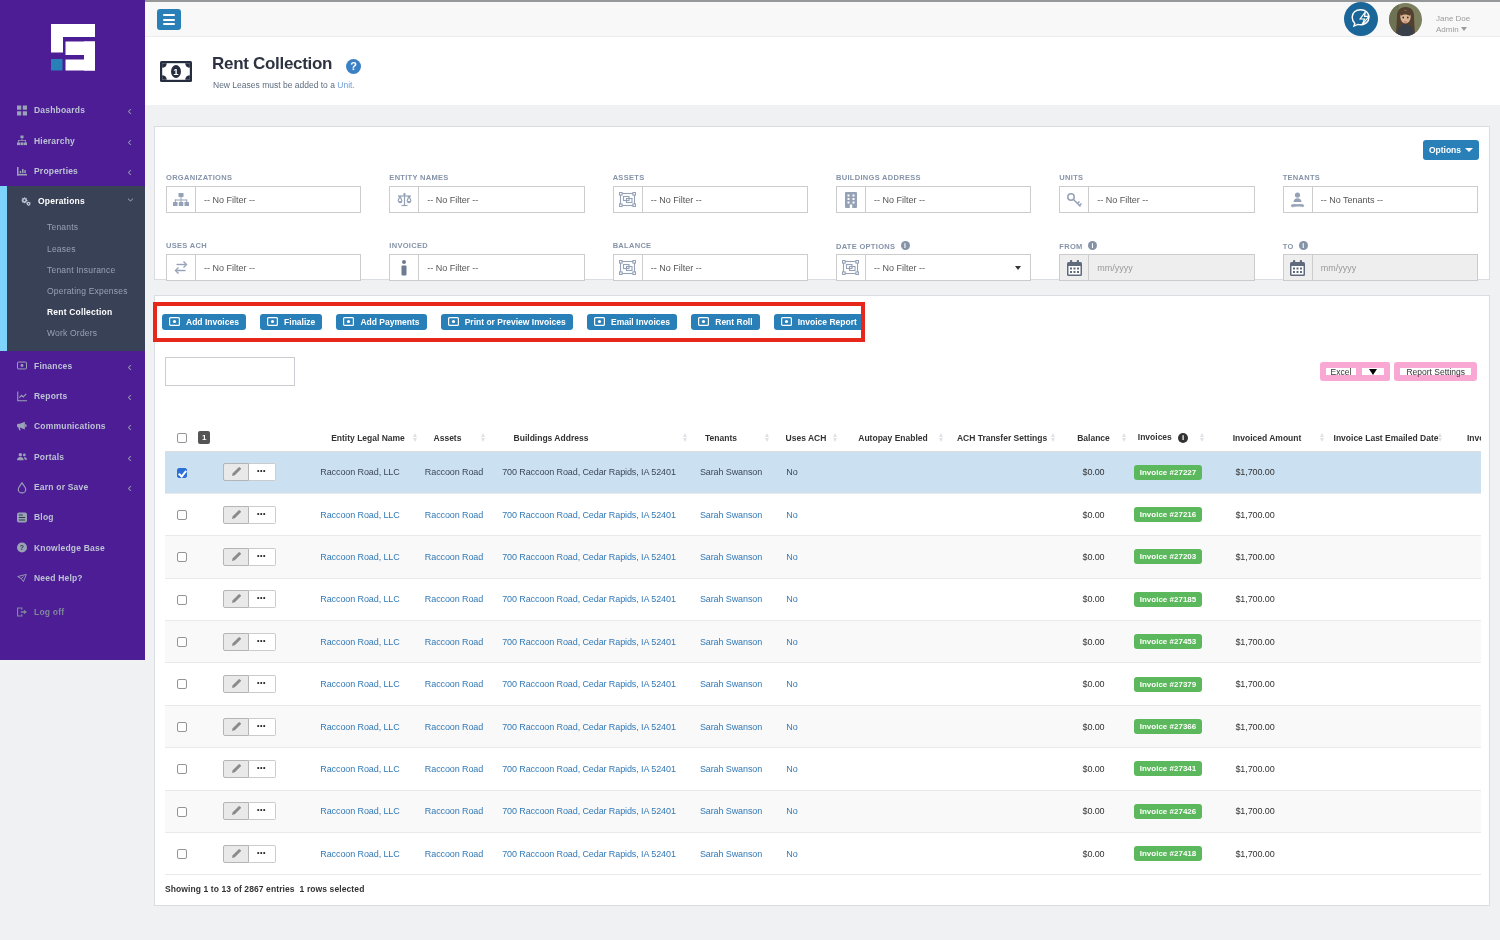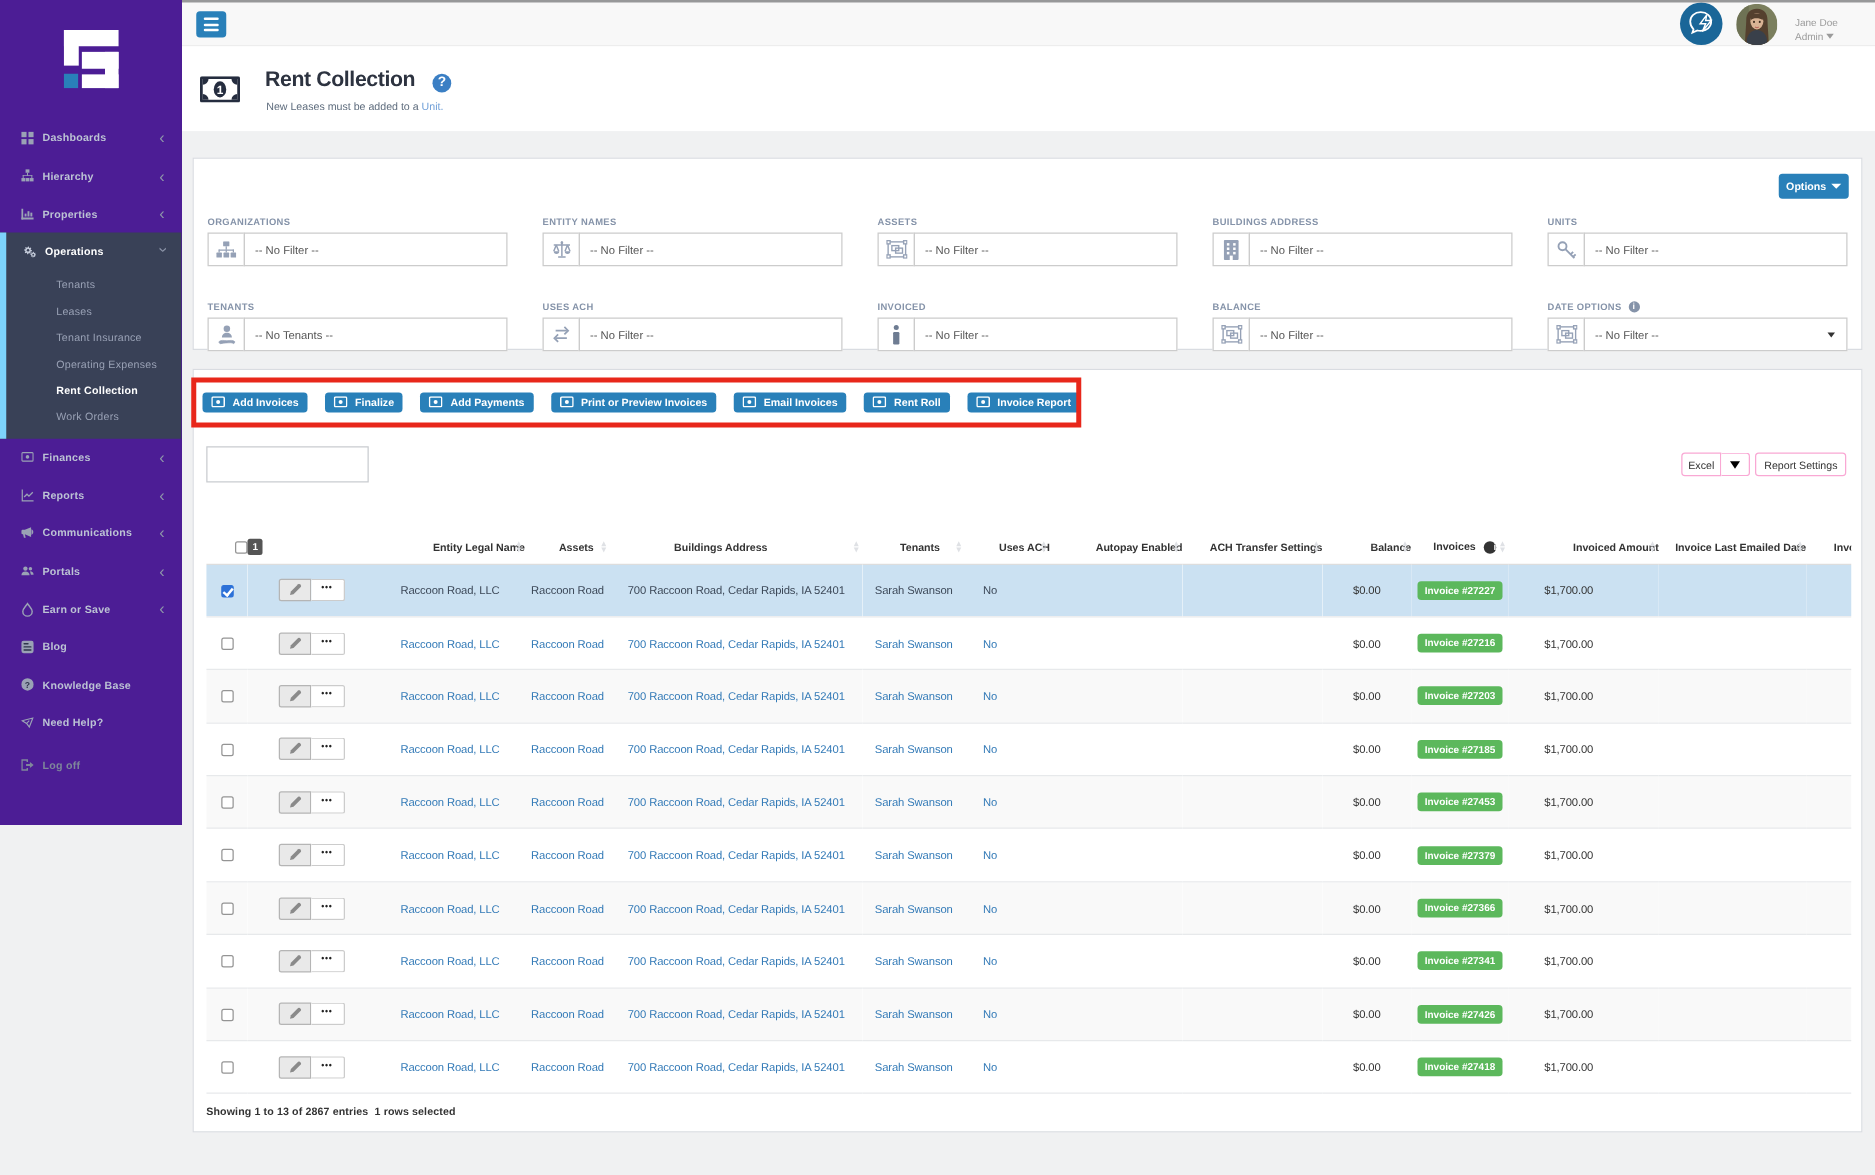--- a/index.html
+++ b/index.html
@@ -5,21 +5,21 @@
 * { margin:0; padding:0; box-sizing:border-box; }
 html,body { width:1500px; height:940px; overflow:hidden; font-family:"Liberation Sans", sans-serif; background:#f0f1f2; }
 
 .sidebar { position:fixed; left:0; top:0; width:145px; height:660px; background:#4c1d95; z-index:50; }
 .logo { position:absolute; left:51px; top:24px; }
 .nav { list-style:none; margin-top:95px; }
 .nav .item { height:30.35px; display:flex; align-items:center; padding-left:17px; color:#bcc3d4; font-size:8.5px; font-weight:700; letter-spacing:0.2px; position:relative; }
 .nav .item svg { margin-right:7px; flex:none; width:10px; }
 .chev { position:absolute; right:13px; top:50%; transform:translateY(-50%); color:#8d95a9; font-size:13px; font-weight:400; line-height:1; }
 .chev.down { transform:translateY(-60%) rotate(-90deg); }
-.opblock { background:#394157; border-left:5px solid #7dd3fc; }
+.opblock { background:#394157; border-left:7px solid #7dd3fc; }
 .opblock .item { padding-left:14px; color:#fff; }
 .sub { list-style:none; padding:1px 0 6px 0; }
 .sub li { height:21.2px; line-height:21.2px; padding-left:40px; color:#99a1b5; font-size:8.5px; letter-spacing:0.2px; }
 .sub li.active { color:#fff; font-weight:700; }
 .logoff { margin-top:4px; }
 .logoff .lbl { color:#7f879b; }
 
 .main { position:absolute; left:145px; top:0; width:1355px; height:940px; }
 .topline { position:absolute; left:0; top:0; width:100%; height:1.5px; background:#979899; z-index:60; }
 .topbar { position:absolute; left:0; top:0; width:100%; height:37px; background:#f8f8f8; border-bottom:1px solid #ededed; }
@@ -34,44 +34,44 @@
 .ph-title { position:absolute; left:67px; top:17px; font-size:17px; font-weight:700; color:#2d3340; letter-spacing:-0.3px; }
 .ph-help { position:absolute; left:201px; top:22px; width:15px; height:15px; border-radius:50%; background:#3b7fc4; color:#fff; font-size:11px; font-weight:700; text-align:center; line-height:15px; }
 .ph-sub { position:absolute; left:68px; top:43px; font-size:8.5px; color:#5e6c7d; }
 .ph-sub a { color:#6f9fd8; text-decoration:none; }
 
 .content { position:absolute; left:0; top:105px; width:100%; height:811px; background:#f0f1f2; }
 .card { position:absolute; background:#fff; border:1px solid #d9dce1; }
 .filtercard { left:9px; top:21px; width:1336px; height:154px; }
 .optrow { text-align:right; padding:12px 10px 0; height:32px; }
 .btn-blue { display:inline-flex; align-items:center; background:#2980b9; color:#fff; border:none; border-radius:3px; font-size:8.5px; font-weight:700; font-family:Liberation Sans, sans-serif; height:20px; padding:0 6px; }
-.fgrid { display:grid; grid-template-columns:repeat(5,1fr); column-gap:20px; row-gap:15px; padding:14px 11px 0;gap:28px; }
+.fgrid { display:grid; grid-template-columns:repeat(6,1fr); column-gap:20px; row-gap:15px; padding:14px 11px 0;gap:28px; }
 .fg label { display:block; font-size:7.5px; font-weight:700; color:#8593a9; letter-spacing:0.3px; height:13px; }
 .ig { display:flex; height:27px; }
 .ig .addon { width:30px; flex:none; border:1px solid #ccc; display:flex; align-items:center; justify-content:center; background:#fff; }
 .ig .inp { flex:1; border:1px solid #ccc; margin-left:-1px; display:flex; align-items:center; padding-left:8px; font-size:9px; color:#555; background:#fff; position:relative; }
 .ig .inp.dis { background:#eee; color:#999; }
 .caret-dn { position:absolute; right:9px; top:50%; margin-top:-2px; width:0; height:0; border-left:3.5px solid transparent; border-right:3.5px solid transparent; border-top:4.5px solid #333; }
 .info-i { display:inline-block; width:9px; height:9px; border-radius:50%; background:#8593a9; color:#fff; font-size:7px; line-height:9px; text-align:center; font-weight:700; margin-left:3px; vertical-align:1px; }
 
 .tablecard { left:9px; top:190px; width:1336px; height:611px; }
 .actions { padding:17.5px 0 0 7px; display:flex; gap:14.2px; }
 .act { display:inline-flex; align-items:center; background:#2980b9; color:#fff; border-radius:3px; font-size:8.5px; font-weight:700; height:16px; padding:0 7px; white-space:nowrap; }
 .act svg { margin-right:6px; }
 .redbox { position:absolute; left:-2px; top:6px; width:712px; height:40px; border:4px solid #e8271b; z-index:40; pointer-events:none; }
 .search { position:absolute; left:10px; top:61px; width:130px; height:29px; border:1px solid #c9ccd0; background:#fff; }
 .exgroup { position:absolute; right:12px; top:66px; display:flex; }
-.wbtn { height:19px; border:1px solid #f9a8d4; background:#fff; font-size:8.5px; color:#333; display:flex; align-items:center; padding:0 5px; }
+.wbtn { height:19px; border:6px solid #f9a8d4; background:#fff; font-size:8.5px; color:#333; display:flex; align-items:center; padding:0 5px; }
 .wbtn.b1 { border-radius:3px 0 0 3px; }
 .wbtn.b2 { border-radius:0 3px 3px 0; border-left:none; padding:0 7px; }
 .wbtn.b3 { border-radius:3px; margin-left:4px; padding:0 6px; }
 .tri { width:0; height:0; border-left:4px solid transparent; border-right:4px solid transparent; border-top:6px solid #000; }
 .twrap { position:absolute; left:10px; top:129px; width:1316px; height:461px; overflow:hidden; }
 table { border-collapse:collapse; table-layout:fixed; width:1420px; font-size:9px; letter-spacing:-0.1px; }
-th { height:26px; font-size:8.5px; font-weight:700; color:#333; text-align:right; position:relative; border-bottom:1px solid #ddd; letter-spacing:0; white-space:nowrap; }
+th { height:26px; font-size:8.5px; font-weight:700; color:#333; text-align:center; position:relative; border-bottom:1px solid #ddd; letter-spacing:0; white-space:nowrap; }
 .sorts { position:absolute; right:3px; top:50%; margin-top:-5px; }
 .sorts b { display:block; width:0; height:0; border-left:2.8px solid transparent; border-right:2.8px solid transparent; }
 .sorts b.u { border-bottom:4.5px solid #dfe1e5; margin-bottom:1px; }
 .sorts b.d { border-top:4.5px solid #dfe1e5; }
 td { height:42.4px; text-align:center; border-bottom:1px solid #e7e9eb; color:#333; overflow:hidden; white-space:nowrap; }
 tr.odd td { background:#f9f9f9; }
 tr.sel td { background:#cbe1f2; }
 td a { color:#337ab7; text-decoration:none; }
 tr.sel td a { color:#3c4858; }
 .cb { display:inline-block; width:10px; height:10px; border:1px solid #949494; border-radius:2px; background:#fff; vertical-align:middle; }

